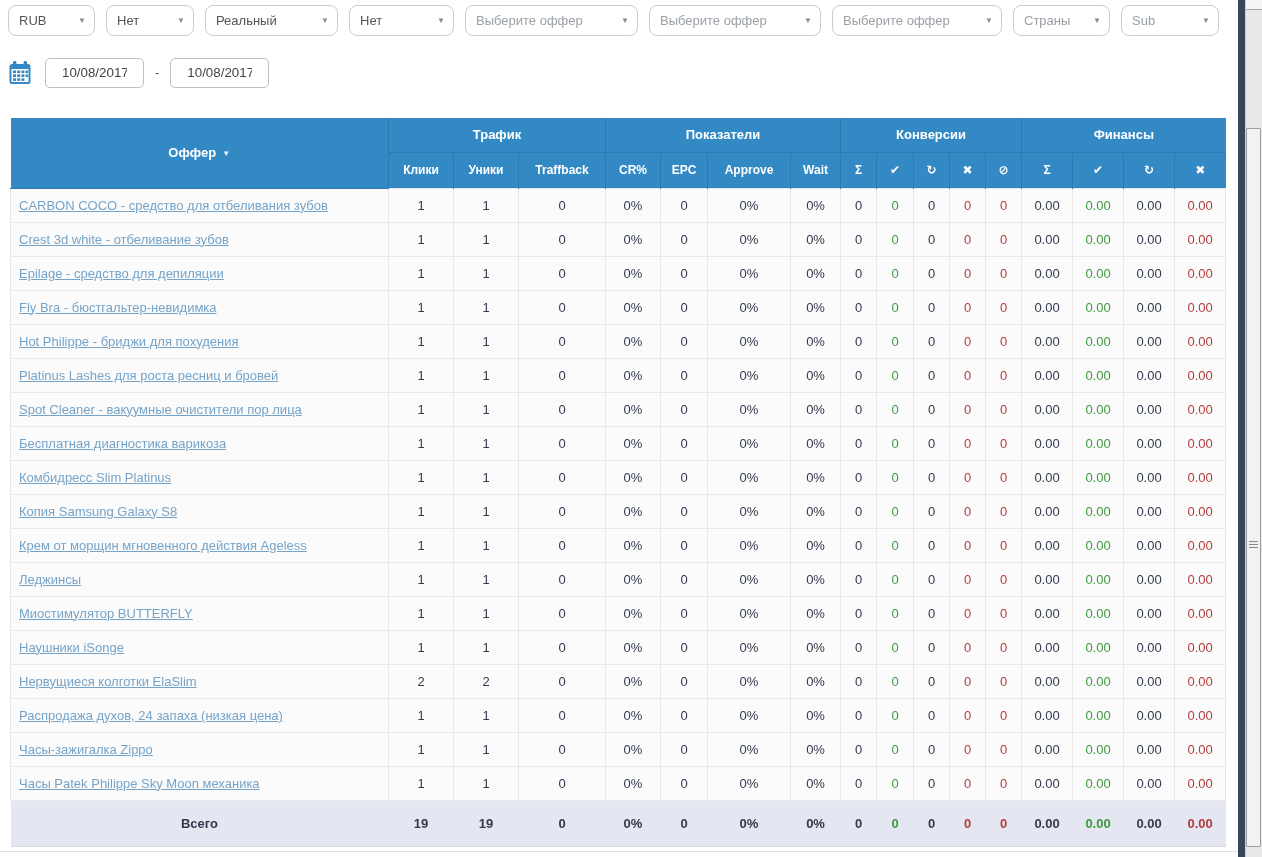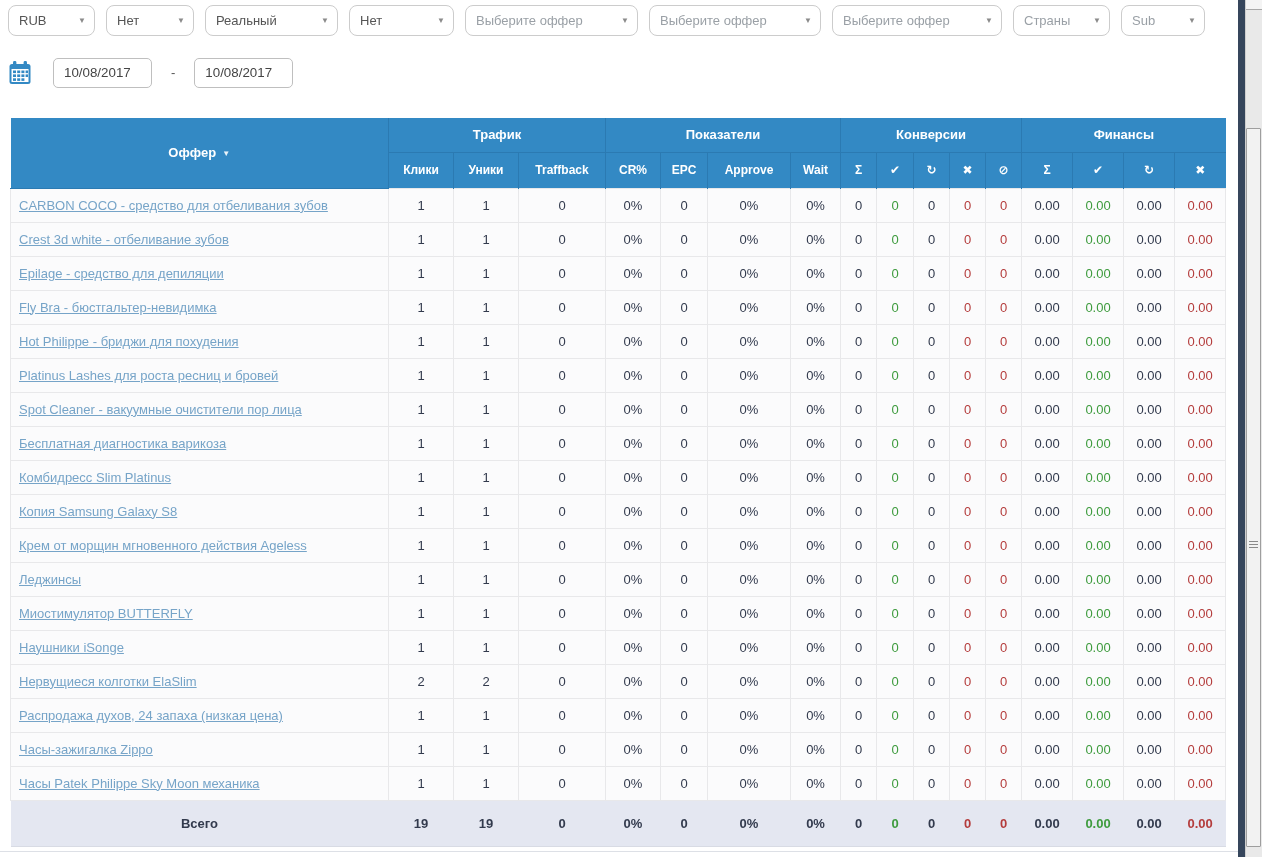--- a/index.html
+++ b/index.html
@@ -42,21 +42,21 @@
   }
   
   .date-row{
     position:absolute;left:8px;top:57px;height:31px;
     display:flex;align-items:center;
   }
   .calendar-icon{color:var(--accent);margin-right:9px;cursor:pointer;display:flex;}
   .date-input{
     width:99px;height:30px;line-height:28px;
     border:1px solid #bfbfbf;border-radius:5px;background:#fff;
-    padding:0 10px;color:#444;margin:12px;
+    padding:0 16px;color:#444;margin:4px;
   }
   .date-dash{margin:0 7px;color:#555;}
   
   .stats-table{
     position:absolute;left:10px;top:118px;width:1215px;
     border-collapse:collapse;table-layout:fixed;
   }
   .stats-table thead th{
     background:var(--header-bg);color:#fff;font-weight:bold;
     border-right:1px solid var(--header-divider);
@@ -107,21 +107,21 @@
 
 <div class="filters">
   <div class="select" style="width:87px"><span>RUB</span><span class="caret">▼</span></div>
   <div class="select" style="width:88px"><span>Нет</span><span class="caret">▼</span></div>
   <div class="select" style="width:133px"><span>Реальный</span><span class="caret">▼</span></div>
   <div class="select" style="width:105px"><span>Нет</span><span class="caret">▼</span></div>
   <div class="select muted" style="width:173px"><span>Выберите оффер</span><span class="caret">▼</span></div>
   <div class="select muted" style="width:172px"><span>Выберите оффер</span><span class="caret">▼</span></div>
   <div class="select muted" style="width:170px"><span>Выберите оффер</span><span class="caret">▼</span></div>
   <div class="select muted" style="width:97px"><span>Страны</span><span class="caret">▼</span></div>
-  <div class="select muted" style="width:84px"><span>Sub</span><span class="caret">▼</span></div>
+  <div class="select muted" style="width:98px"><span>Sub</span><span class="caret">▼</span></div>
 </div>
 
 <div class="date-row">
   <span class="calendar-icon">
     <svg width="24" height="26" viewBox="0 0 24 26">
       <rect x="1.5" y="4" width="21" height="20" rx="2.5" fill="currentColor"></rect>
       <rect x="5" y="1" width="3.4" height="5.5" rx="1.4" fill="currentColor"></rect>
       <rect x="15.6" y="1" width="3.4" height="5.5" rx="1.4" fill="currentColor"></rect>
       <rect x="3.5" y="9" width="17" height="13" fill="#fff"></rect>
       <g fill="currentColor">

